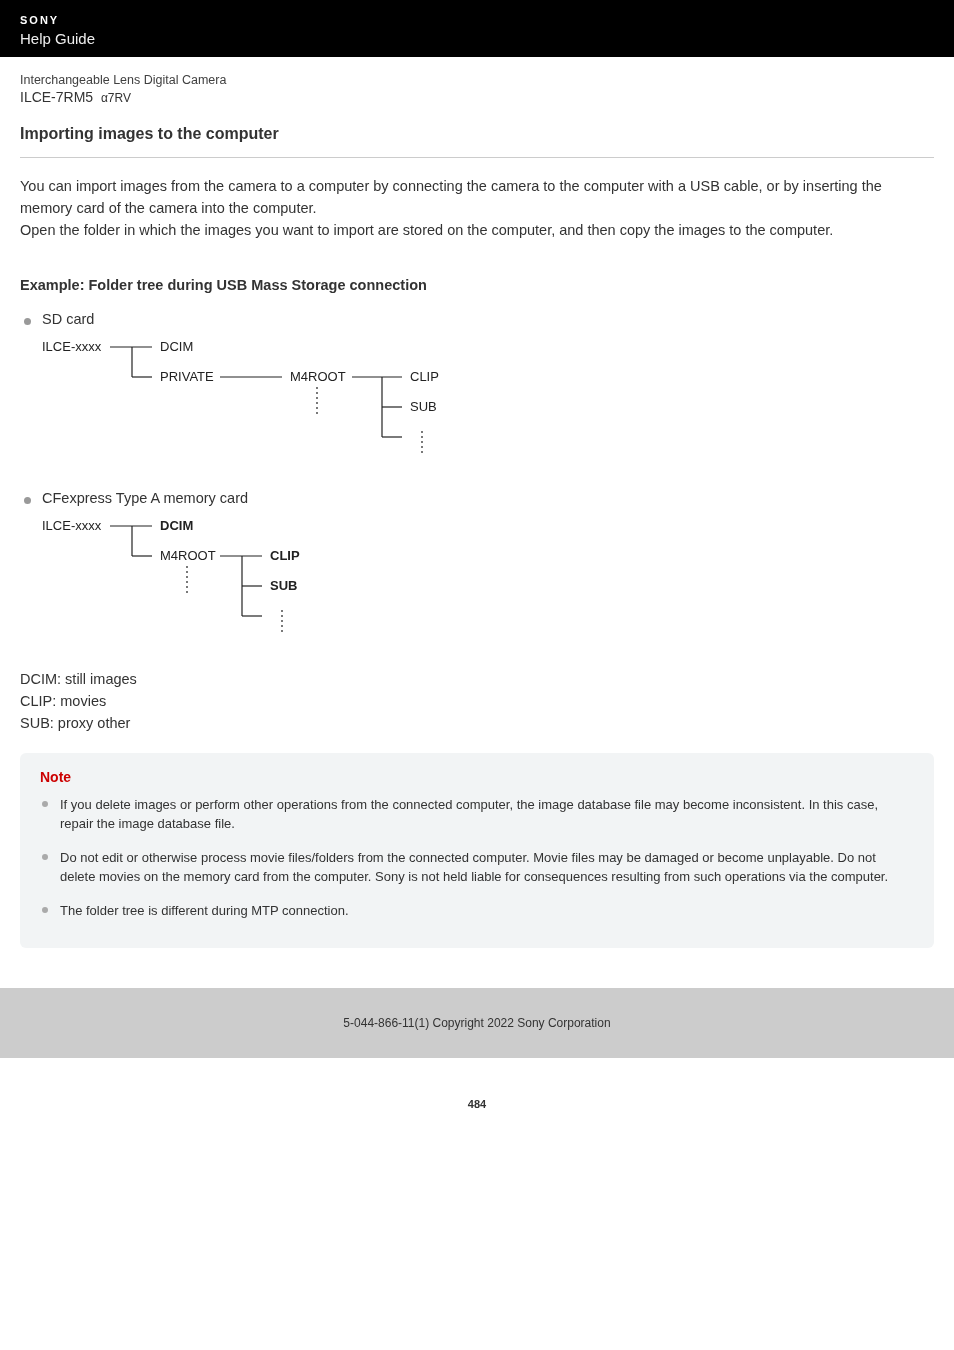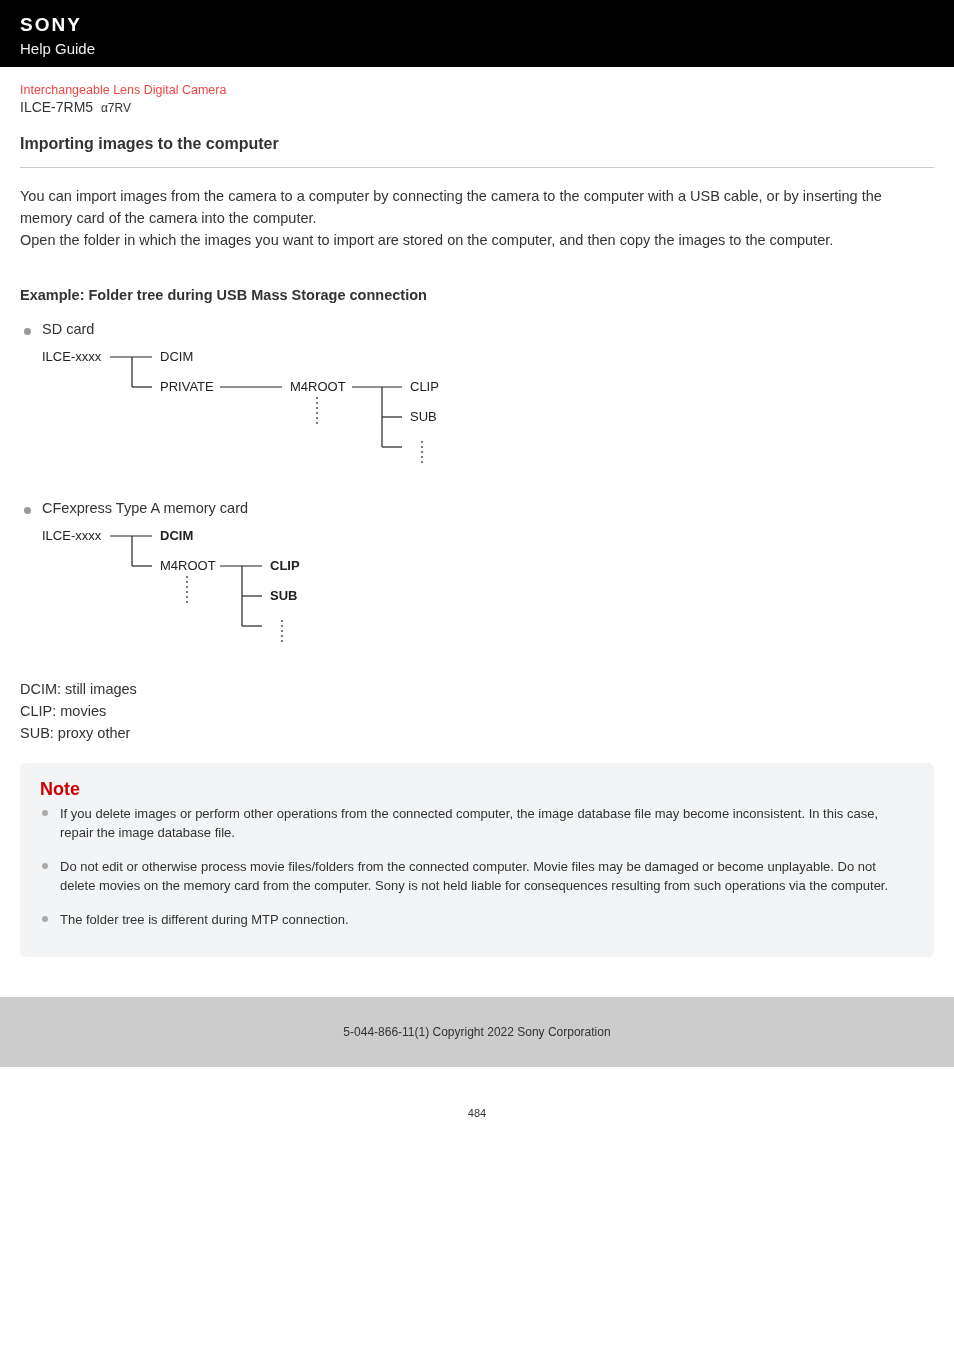--- a/index.html
+++ b/index.html
@@ -12,33 +12,33 @@
     }
     .header {
       background: #000;
       color: #fff;
       padding: 14px 20px 10px 20px;
     }
     .brand {
       font-family: Arial, sans-serif;
       font-weight: bold;
       letter-spacing: 2px;
-      font-size: 19px;
+      font-size: 11px;
     }
     .help-guide {
       font-size: 15px;
       margin-top: 4px;
       color: #eee;
     }
     .content {
       padding: 16px 20px 0 20px;
     }
     .product-type {
       font-size: 12.5px;
-      color: #ef4444;
+      color: #404040;
       margin-bottom: 2px;
     }
     .model {
       font-size: 14px;
       margin-bottom: 20px;
     }
     .model-sub {
       font-size: 12px;
     }
     h1.page-title {
@@ -92,22 +92,22 @@
     }
     .note-box {
       background: #f2f4f5;
       border-radius: 6px;
       padding: 16px 20px 14px 20px;
       margin-bottom: 40px;
     }
     .note-title {
       color: #c00;
       font-weight: bold;
-      font-size: 18px;
-      margin-bottom: 4px;
+      font-size: 14px;
+      margin-bottom: 10px;
     }
     ul.note-list {
       list-style: none;
       padding-left: 2px;
     }
     ul.note-list > li {
       position: relative;
       padding-left: 18px;
       margin-bottom: 14px;
       font-size: 13px;
@@ -127,21 +127,21 @@
     .footer {
       background: #ccc;
       text-align: center;
       font-size: 12px;
       padding: 28px 0;
       color: #333;
     }
     .page-num {
       text-align: center;
       font-size: 11px;
-      font-weight: normal;
+      font-weight: bold;
       padding: 40px 0 20px 0;
     }
     .tree-label {
       font-family: Arial, sans-serif;
       font-size: 13px;
       fill: #222;
     }
     .tree-label-bold {
       font-family: Arial, sans-serif;
       font-size: 13px;

